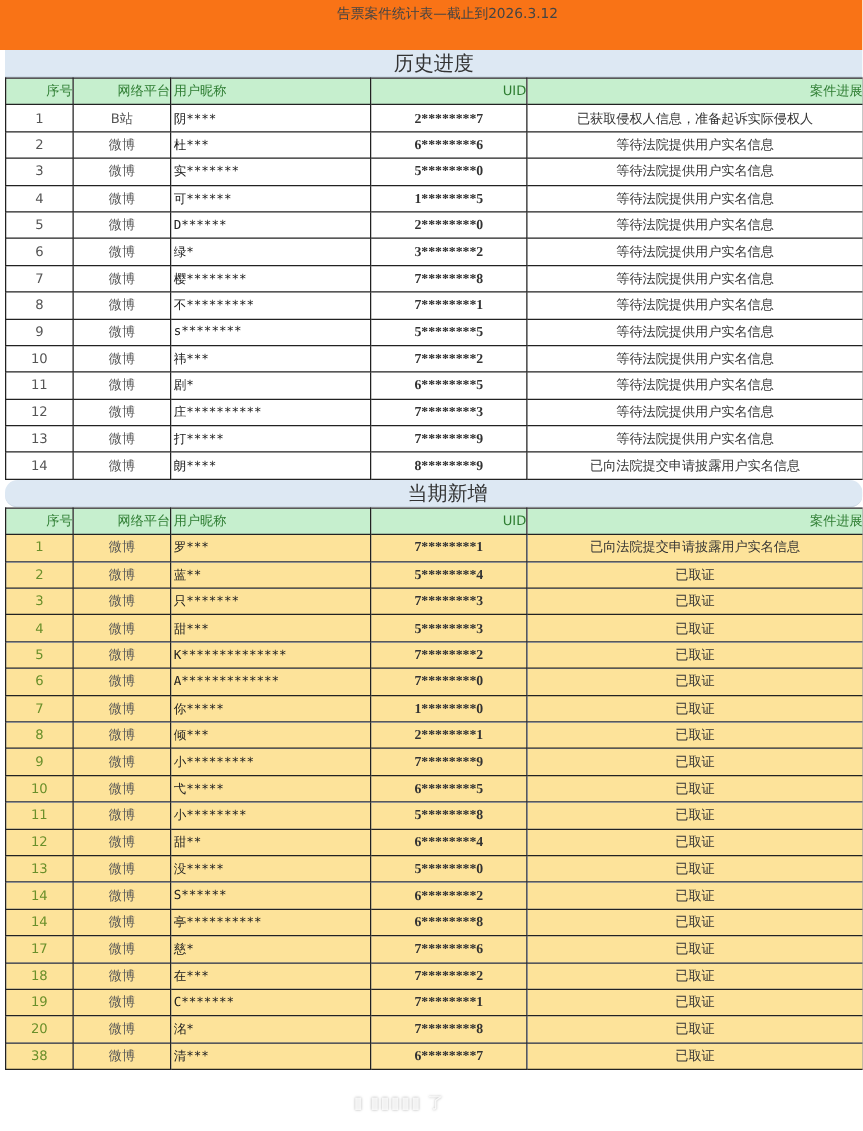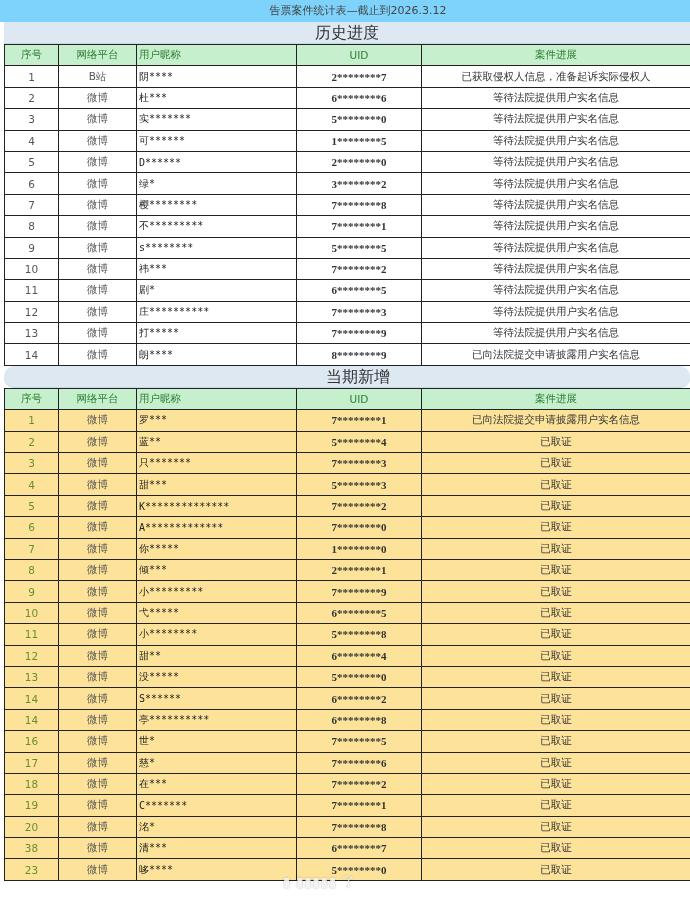--- a/index.html
+++ b/index.html
@@ -1,22 +1,22 @@
 <!DOCTYPE html>
 <html><head>
 <meta charset="utf-8">
 <style>
   html, body { margin:0; padding:0; background:#ffffff; }
   body { width:690px; height:905px; overflow:hidden; font-family:"DejaVu Sans","Liberation Sans",sans-serif; color:#333; position:relative; }
-  .title { height:22px; line-height:22px; text-align:center; font-size:11px; color:#444; background:#7dd3fc;padding-left:26px; }
+  .title { height:40px; line-height:22px; text-align:center; font-size:11px; color:#444; background:#f97316;padding-left:26px; }
   .section { height:21px; line-height:21px; text-align:center; font-size:16px; color:#333; background:#dde8f3; margin-left:4px; border-bottom:1px solid #c9d6e3; }
   .section.left-aligned { text-align:left; padding-left:322px;border-radius:10px; }
   table { border-collapse:collapse; width:686px; margin-left:4px; table-layout:fixed; }
   td, th { border:1px solid #222; font-size:10.5px; height:20.4px; padding:0; text-align:center; white-space:nowrap; overflow:hidden; }
-  th { background:#c6efce; color:#2e7d32; font-weight:normal; }
+  th { background:#c6efce; color:#2e7d32; font-weight:normal;text-align:right; }
   th.nick { text-align:left; padding-left:2px;margin-top:28px; }
   td.nick { text-align:left; padding-left:2px; font-family:"DejaVu Sans Mono","Liberation Mono",monospace; font-size:10px; color:#222; }
   td.uid { font-family:"Liberation Serif","DejaVu Serif",serif; font-size:11px; color:#333;font-weight:bold; }
   td.idx { color:#555; }
   td.plat { color:#555; }
   td.prog { color:#333; }
   tr.hist td { background:#ffffff; }
   tr.newr td { background:#fde39a; }
   tr.newr td.idx { color:#6a8f2a; }
   .col-idx { width:54px; } .col-plat { width:78px; } .col-nick { width:160px; } .col-uid { width:125px; } .col-prog { width:269px; }
@@ -265,27 +265,20 @@
         <td class="prog">已取证</td>
       </tr>
       <tr class="newr">
         <td class="idx">14</td>
         <td class="plat">微博</td>
         <td class="nick">亭**********</td>
         <td class="uid">6********8</td>
         <td class="prog">已取证</td>
       </tr>
       <tr class="newr">
-        <td class="idx">16</td>
-        <td class="plat">微博</td>
-        <td class="nick">世*</td>
-        <td class="uid">7********5</td>
-        <td class="prog">已取证</td>
-      </tr>
-      <tr class="newr">
         <td class="idx">17</td>
         <td class="plat">微博</td>
         <td class="nick">慈*</td>
         <td class="uid">7********6</td>
         <td class="prog">已取证</td>
       </tr>
       <tr class="newr">
         <td class="idx">18</td>
         <td class="plat">微博</td>
         <td class="nick">在***</td>
@@ -306,23 +299,16 @@
         <td class="uid">7********8</td>
         <td class="prog">已取证</td>
       </tr>
       <tr class="newr">
         <td class="idx">38</td>
         <td class="plat">微博</td>
         <td class="nick">清***</td>
         <td class="uid">6********7</td>
         <td class="prog">已取证</td>
       </tr>
-      <tr class="newr">
-        <td class="idx">23</td>
-        <td class="plat">微博</td>
-        <td class="nick">哆****</td>
-        <td class="uid">5********0</td>
-        <td class="prog">已取证</td>
-      </tr>
     </tbody>
 </table>
 
 <div class="watermark">▮ ▮▮▮▮▮ 了</div>
 
 </body></html>

